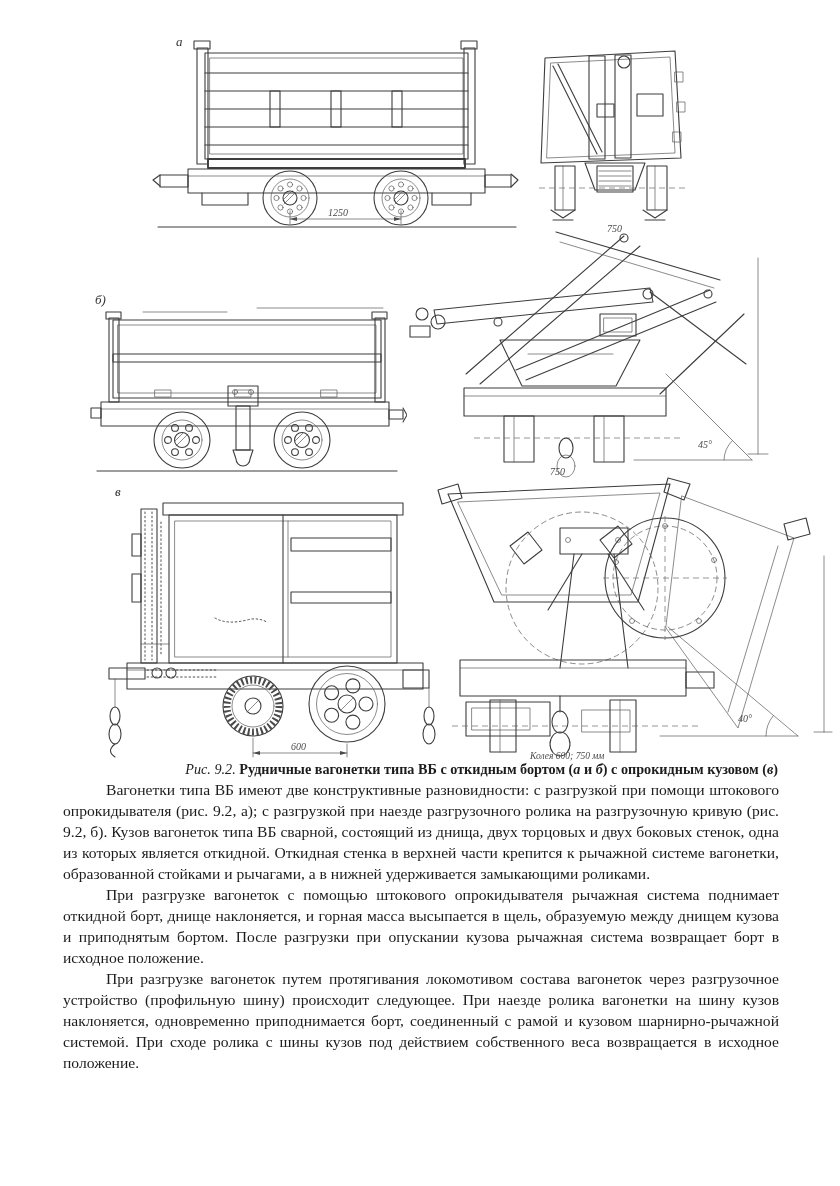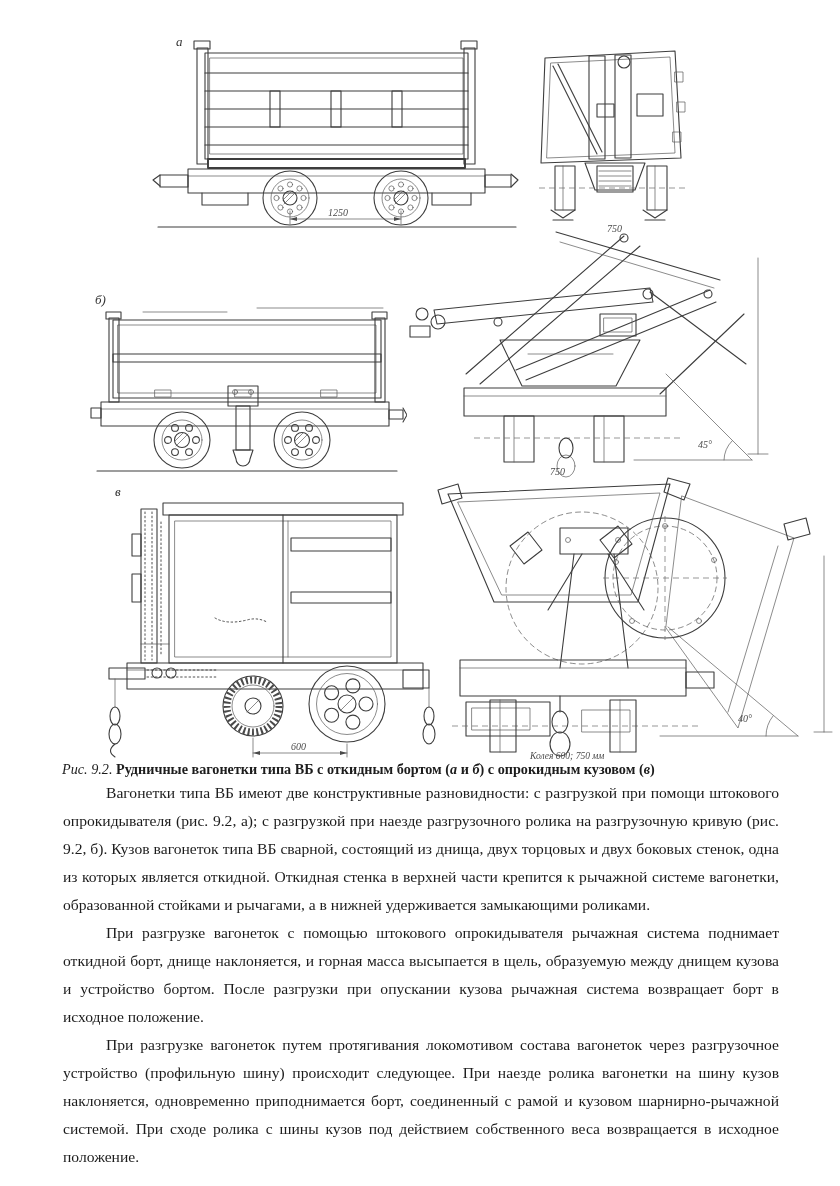--- a/index.html
+++ b/index.html
@@ -7,27 +7,27 @@
         font-family:"Liberation Serif",serif;color:#1c1c1c;}
   .drw{position:absolute;}
   .ln{fill:none;stroke:#3d3d3d;stroke-width:1.1;stroke-linecap:round;stroke-linejoin:round;}
   .thin{stroke-width:0.7;stroke:#5a5a5a;}
   .thk{stroke-width:1.9;}
   .dash{stroke-dasharray:6 4;stroke-width:0.7;stroke:#6a6a6a;}
   .dot{stroke-dasharray:1.6 2.6;stroke-width:0.9;}
   .dim-t{font:italic 10px "Liberation Serif",serif;fill:#4a4a4a;stroke:none;}
   .lbl-t{font:italic 13px "Liberation Serif",serif;fill:#333;stroke:none;}
   .note-t{font:italic 9.5px "Liberation Serif",serif;fill:#4a4a4a;stroke:none;}
-  #caption{position:absolute;left:62px;top:760px;width:716px;text-align:left;
+  #caption{position:absolute;left:62px;top:760px;width:716px;text-align:right;
            font-size:14.2px;line-height:18px;}
   #caption .cap-prefix{font-style:italic;}
   #caption .cap-b{font-weight:bold;}
   #caption .cap-bi{font-weight:bold;font-style:italic;}
   #article{position:absolute;left:63px;top:779px;width:716px;
-           font-size:15.6px;line-height:28px;text-align:justify;}
+           font-size:15.6px;line-height:21px;text-align:justify;}
   #article p{margin:0;text-indent:43px;}
 </style>
 </head>
 <body>
 
 <div id="page">
 
   <svg width="0" height="0" style="position:absolute">
     <defs>
       <g id="wheel8">
@@ -305,17 +305,17 @@
     <line class="ln thin" x1="392" y1="96" x2="392" y2="272"></line>
     <line class="ln thin" x1="382" y1="272" x2="400" y2="272"></line>
   </svg>
 
   <div id="caption">
     <span class="cap-prefix">Рис. 9.2.</span><span class="cap-b"> Рудничные вагонетки типа ВБ с откидным бортом (</span><span class="cap-bi">а</span><span class="cap-b"> и </span><span class="cap-bi">б</span><span class="cap-b">) с опрокидным кузовом (</span><span class="cap-bi">в</span><span class="cap-b">)</span>
   </div>
 
   <div id="article">
     <p>Вагонетки типа ВБ имеют две конструктивные разновидности: с разгрузкой при помощи штокового опрокидывателя (рис. 9.2, а); с разгрузкой при наезде разгрузочного ролика на разгрузочную кривую (рис. 9.2, б). Кузов вагонеток типа ВБ сварной, состоящий из днища, двух торцовых и двух боковых стенок, одна из которых является откидной. Откидная стенка в верхней части крепится к рычажной системе вагонетки, образованной стойками и рычагами, а в нижней удерживается замыкающими роликами.</p>
-    <p>При разгрузке вагонеток с помощью штокового опрокидывателя рычажная система поднимает откидной борт, днище наклоняется, и горная масса высыпается в щель, образуемую между днищем кузова и устройство бортом. После разгрузки при опускании кузова рычажная система возвращает борт в исходное положение.</p>
+    <p>При разгрузке вагонеток с помощью штокового опрокидывателя рычажная система поднимает откидной борт, днище наклоняется, и горная масса высыпается в щель, образуемую между днищем кузова и приподнятым бортом. После разгрузки при опускании кузова рычажная система возвращает борт в исходное положение.</p>
     <p>При разгрузке вагонеток путем протягивания локомотивом состава вагонеток через разгрузочное устройство (профильную шину) происходит следующее. При наезде ролика вагонетки на шину кузов наклоняется, одновременно приподнимается борт, соединенный с рамой и кузовом шарнирно-рычажной системой. При сходе ролика с шины кузов под действием собственного веса возвращается в исходное положение.</p>
   </div>
 
 </div>
 
 </body></html>

